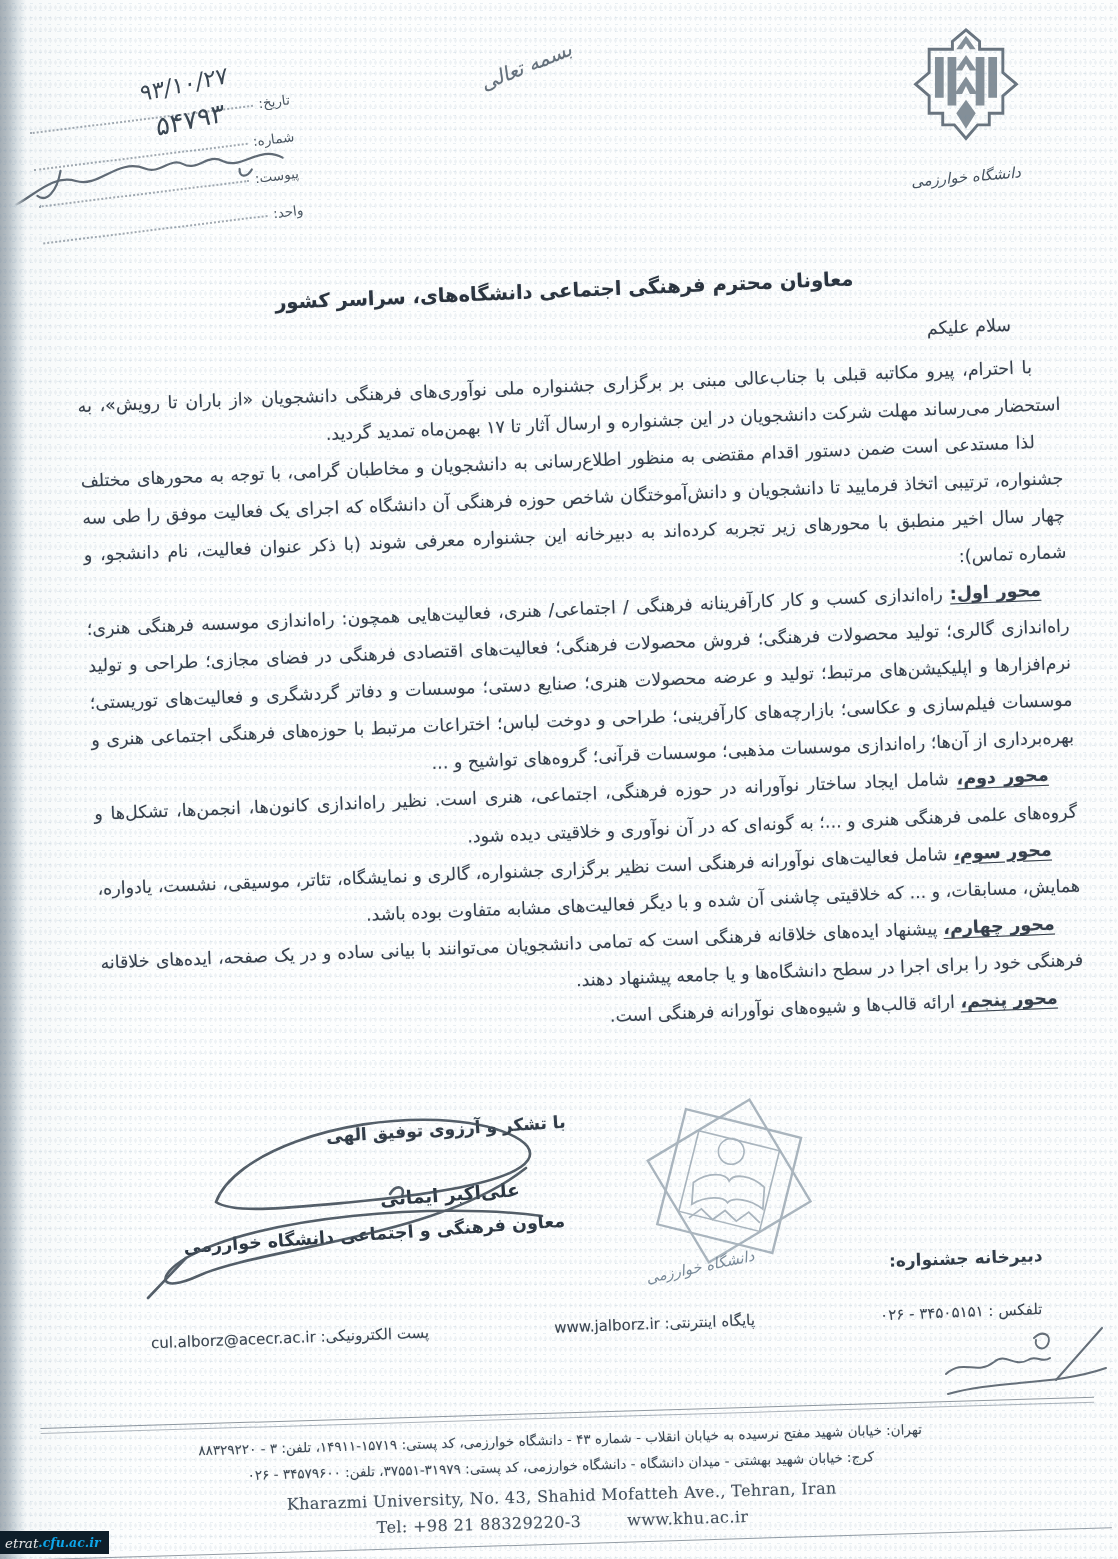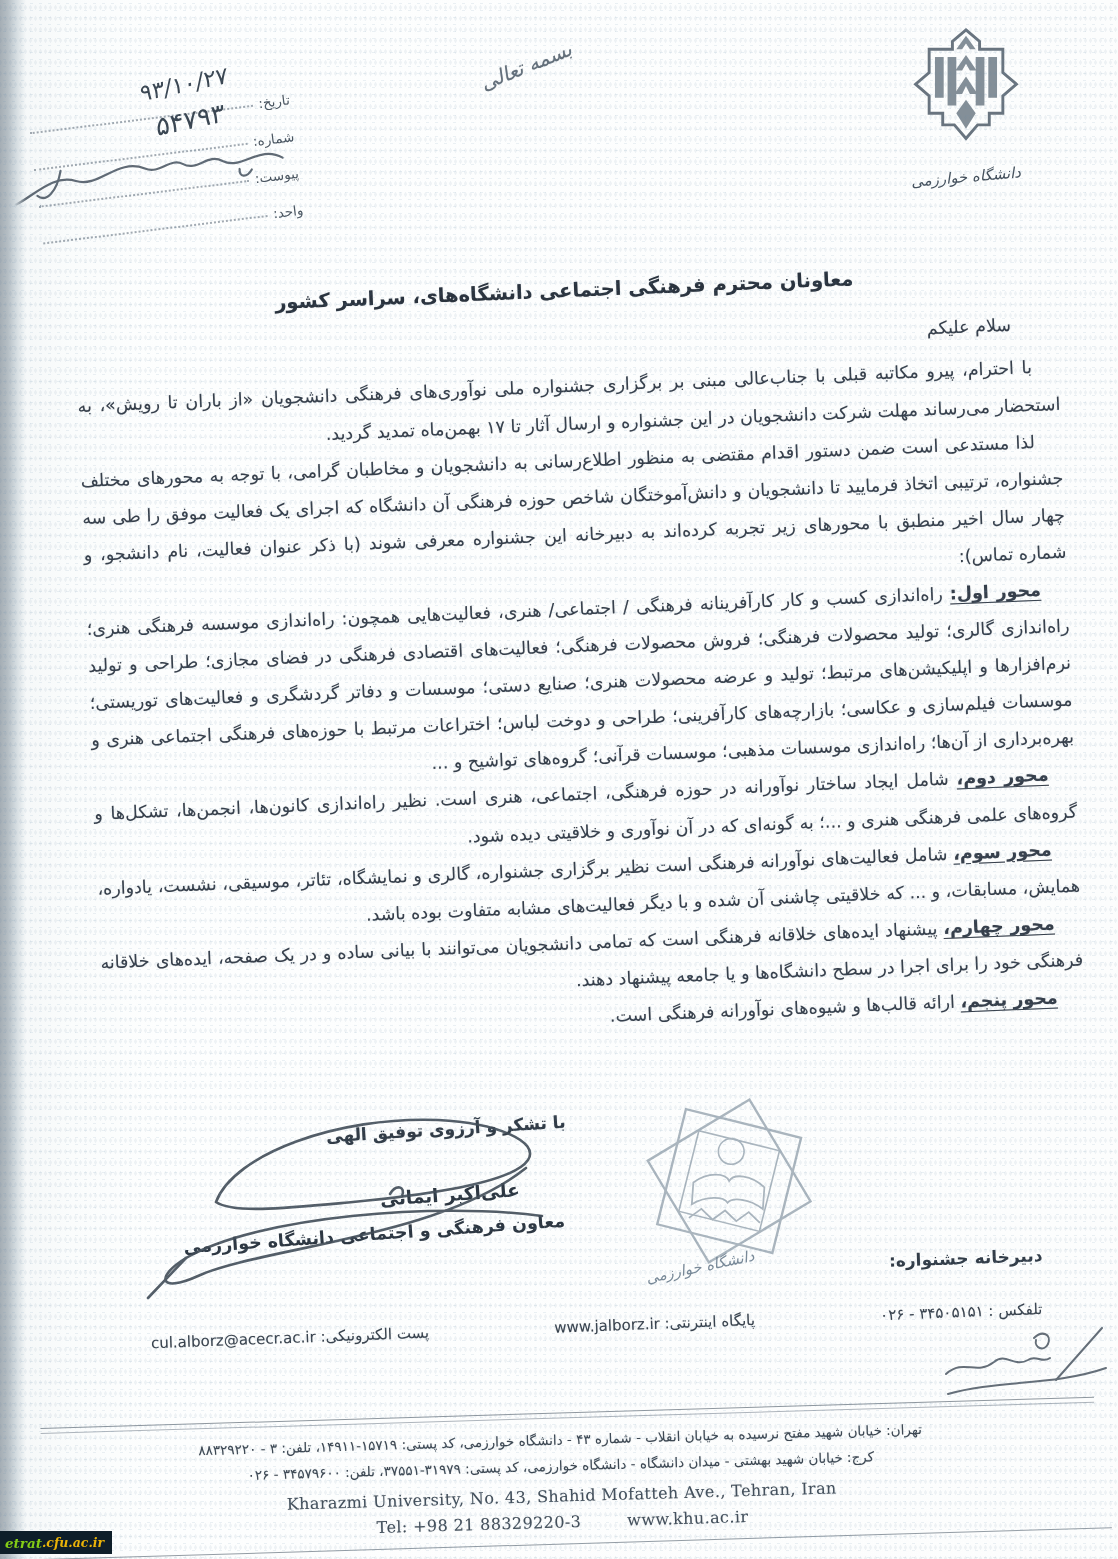--- a/index.html
+++ b/index.html
@@ -69,23 +69,23 @@
         margin:0 24px 8px 40px;opacity:.75;}
   .f-fa{direction:rtl;text-align:center;font-size:13.5px;color:#3d4853;line-height:1.95;
         padding:0 52px;text-shadow:0 0 1px rgba(61,72,83,.35);}
   .f-en{text-align:center;font-family:"DejaVu Serif",serif;font-size:16px;color:#434f5b;
         margin-top:7px;letter-spacing:.4px;text-shadow:0 0 1px rgba(67,79,91,.3);}
   .f-en .gap{display:inline-block;width:46px;}
   .rule-b{border-top:1px solid #78838d;margin:12px 10px 0 30px;opacity:.8;}
 
   .watermark{position:absolute;left:0;top:1531px;height:23px;padding:0 8px 0 5px;
         background:#0e1e29;display:flex;align-items:center;z-index:6;}
-  .wm-bold{color:#84cc16;font-weight:bold;font-style:italic;font-size:13.5px;
+  .wm-bold{color:#e5e5e5;font-weight:normal;font-style:italic;font-size:13.5px;
         font-family:"DejaVu Serif",serif;}
-  .wm-rest{color:#eab308;font-style:italic;font-weight:bold;font-size:12.5px;
+  .wm-rest{color:#0ea5e9;font-style:italic;font-weight:bold;font-size:12.5px;
         font-family:"DejaVu Serif",serif;}
 </style>
 </head>
 <body>
 
 <div class="page">
 
   <div class="scan-band"></div>
 
   <div class="logo-block">

